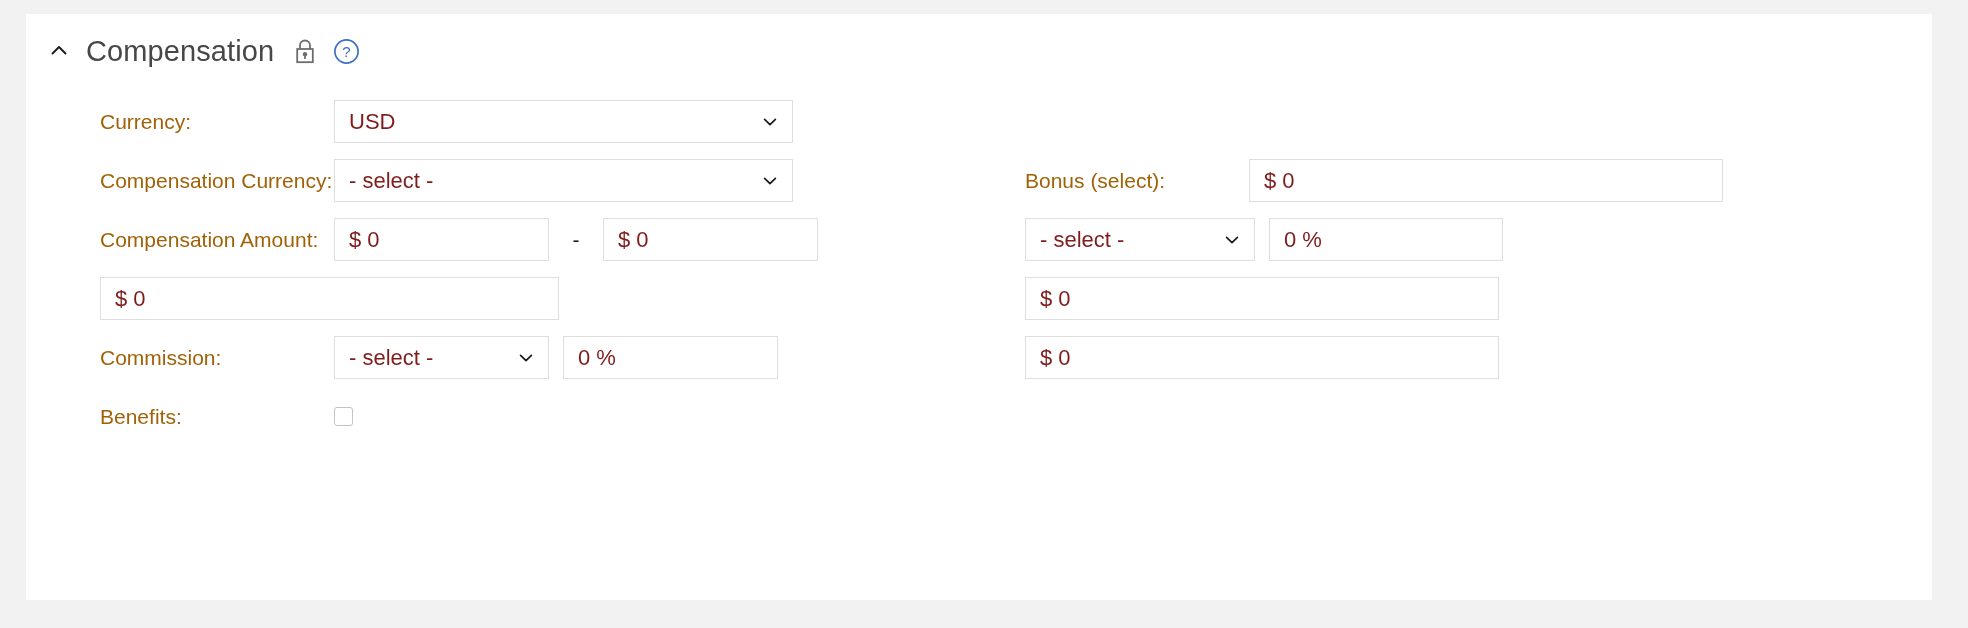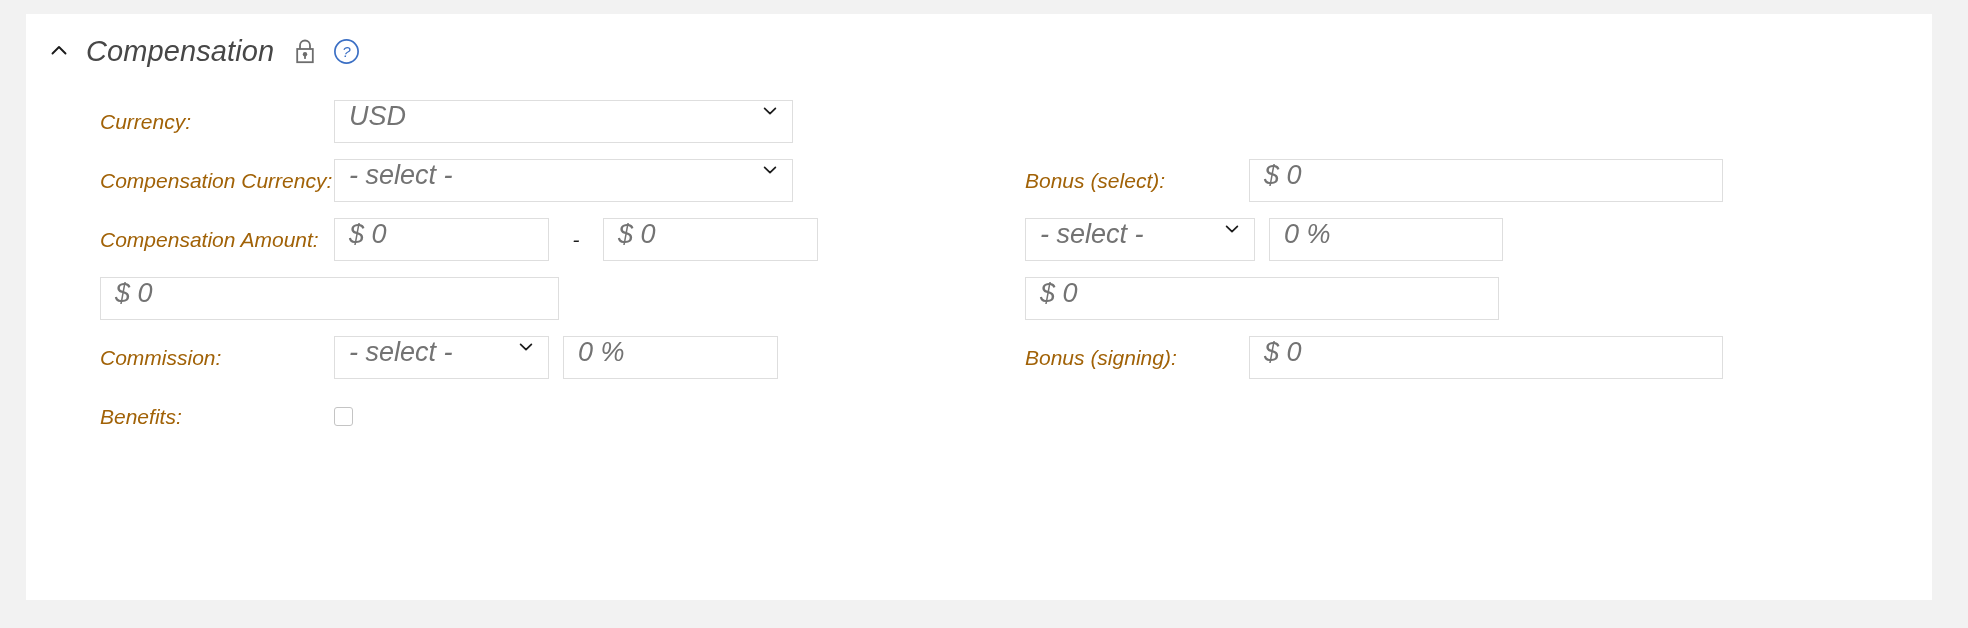--- a/index.html
+++ b/index.html
@@ -15,21 +15,20 @@
     position: relative;
     width: 1968px; height: 628px;
     background: #f2f2f2;
     overflow: hidden;
   }
   .card {
     position: absolute;
     left: 26px; top: 14px;
     width: 1906px; height: 586px;
     background: #ffffff;
-    font-style: italic;
   }
 
   
   .section-header {
     display: flex;
     align-items: center;
     height: 62px;
     padding-left: 20px;
     padding-top: 12px;
   }
@@ -92,22 +91,23 @@
   }
   .label.left  { width: 234px; }
   .label.right { width: 224px; }
 
   
   .ctrl {
     height: 43px;
     border: 1px solid #dedede;
     background: #ffffff;
     display: flex;
-    font-size: 27px;
-    color: #737373;
+    align-items: center;
+    font-size: 22px;
+    color: #7f1d1d;
     padding-left: 14px;
     white-space: nowrap;
     flex: none;
   }
   .ctrl.select {
     padding-right: 12px;
     justify-content: space-between;
     cursor: pointer;
   }
   .ctrl .val { display: block; }
@@ -256,21 +256,20 @@
                 <path d="M3.6 6.3 L9 11.7 L14.4 6.3" fill="none" stroke="#1b1b1b" stroke-width="1.7" stroke-linecap="round" stroke-linejoin="round"></path>
               </svg>
             </span>
           </div>
           <div class="gap-sm"></div>
           <div class="ctrl w-half">
             <span class="val">0 %</span>
           </div>
         </div>
         <div class="col-right">
-          <div class="label right">Bonus (signing):</div>
           <div class="ctrl w-rwide">
             <span class="val">$ 0</span>
           </div>
         </div>
       </div>
 
       <div class="row">
         <div class="col-left">
           <div class="label left">Benefits:</div>
           <div class="checkbox"></div>

